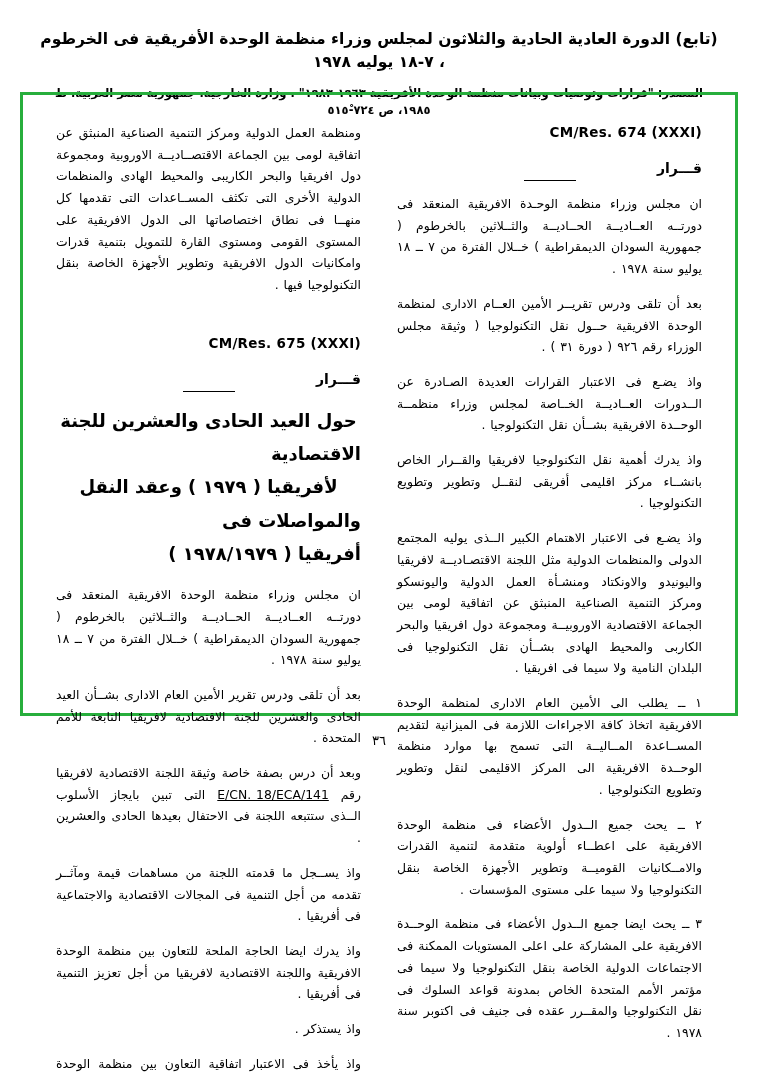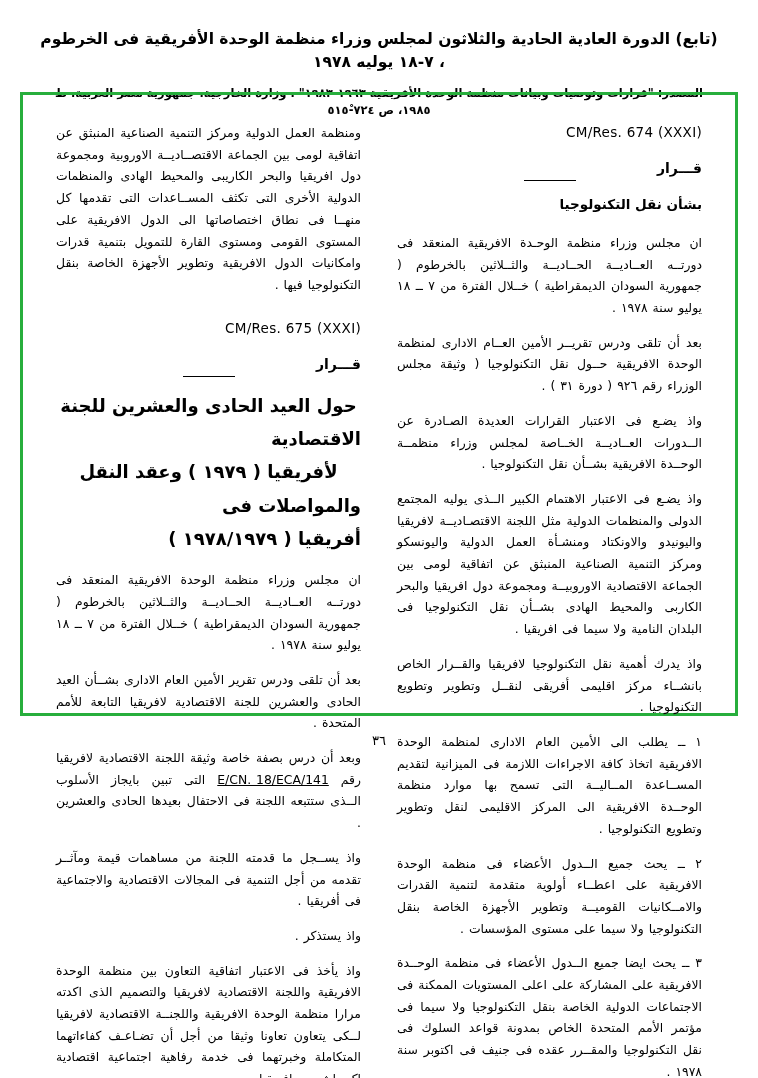--- a/index.html
+++ b/index.html
@@ -61,21 +61,21 @@
     padding: 18px 22px 10px 22px;
   }
   .col {
     flex: 1 1 0;
     direction: rtl;
     text-align: justify;
     text-align-last: right;
   }
   .res-id {
     font-size: 13.5px;
-    font-weight: normal;
+    font-weight: bold;
     direction: ltr;
     text-align: right;
     margin: 2px 0 14px 0;
     letter-spacing: 0.3px;
   }
   .qarar {
     font-size: 14px;
     font-weight: bold;
     text-align: center;
     letter-spacing: 3px;
@@ -138,50 +138,50 @@
   </div>
 
   <div class="frame"></div>
 
   <div class="columns">
 
     <div class="col">
       <div class="res-id">CM/Res. 674 (XXXI)</div>
       <div class="qarar">قـــرار</div>
       <div class="qarar-rule"></div>
-      <div class="subject">بشأن نقل التكنولوجيا</div>
 
       <p class="para first">ان مجلس وزراء منظمة الوحـدة الافريقية المنعقد فى دورتــه العــاديــة الحــاديــة والثــلاثين بالخرطوم ( جمهورية السودان الديمقراطية ) خــلال الفترة من ٧ ــ ١٨ يوليو سنة ١٩٧٨ .</p>
       <p class="para">بعد أن تلقى ودرس تقريــر الأمين العــام الادارى لمنظمة الوحدة الافريقية حــول نقل التكنولوجيا ( وثيقة مجلس الوزراء رقم ٩٢٦ ( دورة ٣١ ) .</p>
       <p class="para">واذ يضـع فى الاعتبار القرارات العديدة الصـادرة عن الــدورات العــاديــة الخــاصة لمجلس وزراء منظمــة الوحــدة الافريقية بشــأن نقل التكنولوجيا .</p>
+      <p class="para">واذ يدرك أهمية نقل التكنولوجيا لافريقيا والقــرار الخاص بانشــاء مركز اقليمى أفريقى لنقــل وتطوير وتطويع التكنولوجيا .</p>
       <p class="para">واذ يضـع فى الاعتبار الاهتمام الكبير الــذى يوليه المجتمع الدولى والمنظمات الدولية مثل اللجنة الاقتصـاديــة لافريقيا واليونيدو والاونكتاد ومنشـأة العمل الدولية واليونسكو ومركز التنمية الصناعية المنبثق عن اتفاقية لومى بين الجماعة الاقتصادية الاوروبيــة ومجموعة دول افريقيا والبحر الكاربى والمحيط الهادى بشــأن نقل التكنولوجيا فى البلدان النامية ولا سيما فى افريقيا .</p>
-      <p class="para">واذ يدرك أهمية نقل التكنولوجيا لافريقيا والقــرار الخاص بانشــاء مركز اقليمى أفريقى لنقــل وتطوير وتطويع التكنولوجيا .</p>
       <p class="para">١ ــ يطلب الى الأمين العام الادارى لمنظمة الوحدة الافريقية اتخاذ كافة الاجراءات اللازمة فى الميزانية لتقديم المســاعدة المــاليــة التى تسمح بها موارد منظمة الوحــدة الافريقية الى المركز الاقليمى لنقل وتطوير وتطويع التكنولوجيا .</p>
       <p class="para">٢ ــ يحث جميع الــدول الأعضاء فى منظمة الوحدة الافريقية على اعطــاء أولوية متقدمة لتنمية القدرات والامــكانيات القوميــة وتطوير الأجهزة الخاصة بنقل التكنولوجيا ولا سيما على مستوى المؤسسات .</p>
       <p class="para">٣ ــ يحث ايضا جميع الــدول الأعضاء فى منظمة الوحــدة الافريقية على المشاركة على اعلى المستويات الممكنة فى الاجتماعات الدولية الخاصة بنقل التكنولوجيا ولا سيما فى مؤتمر الأمم المتحدة الخاص بمدونة قواعد السلوك فى نقل التكنولوجيا والمقــرر عقده فى جنيف فى اكتوبر سنة ١٩٧٨ .</p>
 
     </div>
 
     <div class="col">
       <p class="para first">ومنظمة العمل الدولية ومركز التنمية الصناعية المنبثق عن اتفاقية لومى بين الجماعة الاقتصــاديــة الاوروبية ومجموعة دول افريقيا والبحر الكاريبى والمحيط الهادى والمنظمات الدولية الأخرى التى تكثف المســاعدات التى تقدمها كل منهــا فى نطاق اختصاصاتها الى الدول الافريقية على المستوى القومى ومستوى القارة للتمويل بتنمية قدرات وامكانيات الدول الافريقية وتطوير الأجهزة الخاصة بنقل التكنولوجيا فيها .</p>
 
-      <div class="res-id" style="margin-top:24px;">CM/Res. 675 (XXXI)</div>
+      <div class="res-id" style="margin-top:39px;">CM/Res. 675 (XXXI)</div>
       <div class="qarar">قـــرار</div>
       <div class="qarar-rule"></div>
 
       <div class="subject-multi">
         <div>حول العيد الحادى والعشرين للجنة الاقتصادية</div>
         <div>لأفريقيا ( ١٩٧٩ ) وعقد النقل والمواصلات فى</div>
         <div>أفريقيا ( ١٩٧٨/١٩٧٩ )</div>
       </div>
 
       <p class="para">ان مجلس وزراء منظمة الوحدة الافريقية المنعقد فى دورتــه العــاديــة الحــاديــة والثــلاثين بالخرطوم ( جمهورية السودان الديمقراطية ) خــلال الفترة من ٧ ــ ١٨ يوليو سنة ١٩٧٨ .</p>
       <p class="para">بعد أن تلقى ودرس تقرير الأمين العام الادارى بشــأن العيد الحادى والعشرين للجنة الاقتصادية لافريقيا التابعة للأمم المتحدة .</p>
       <p class="para">وبعد أن درس بصفة خاصة وثيقة اللجنة الاقتصادية لافريقيا رقم <span class="underline-id">E/CN. 18/ECA/141</span> التى تبين بايجاز الأسلوب الــذى ستتبعه اللجنة فى الاحتفال بعيدها الحادى والعشرين .</p>
       <p class="para">واذ يســجل ما قدمته اللجنة من مساهمات قيمة ومآثــر تقدمه من أجل التنمية فى المجالات الاقتصادية والاجتماعية فى أفريقيا .</p>
+      <p class="para">واذ يدرك ايضا الحاجة الملحة للتعاون بين منظمة الوحدة الافريقية واللجنة الاقتصادية لافريقيا من أجل تعزيز التنمية فى أفريقيا .</p>
       <p class="para">واذ يستذكر .</p>
       <p class="para">واذ يأخذ فى الاعتبار اتفاقية التعاون بين منظمة الوحدة الافريقية واللجنة الاقتصادية لافريقيا والتصميم الذى اكدته مرارا منظمة الوحدة الافريقية واللجنــة الاقتصادية لافريقيا لــكى يتعاون تعاونا وثيقا من أجل أن تضـاعـف كفاءاتهما المتكاملة وخبرتهما فى خدمة رفاهية اجتماعية اقتصادية اكبر لشعوب افريقيا .</p>
 
     </div>
 
   </div>
 
   <div class="folio">٣٦</div>
 </div>
 

